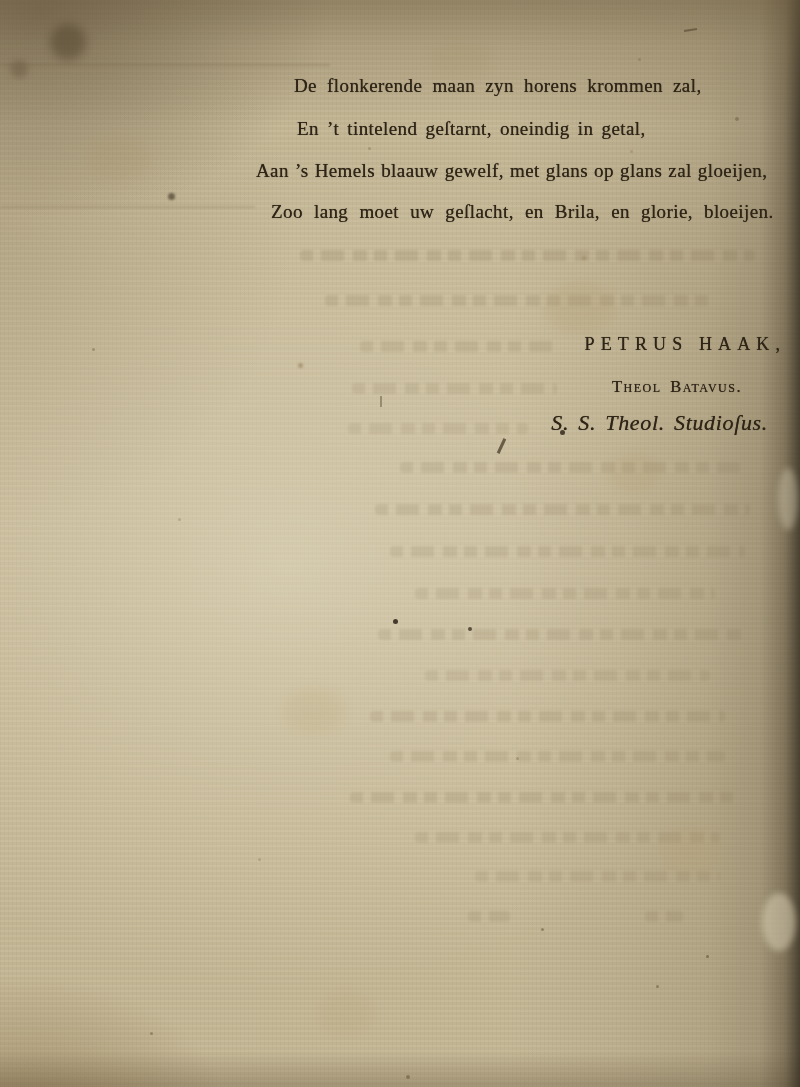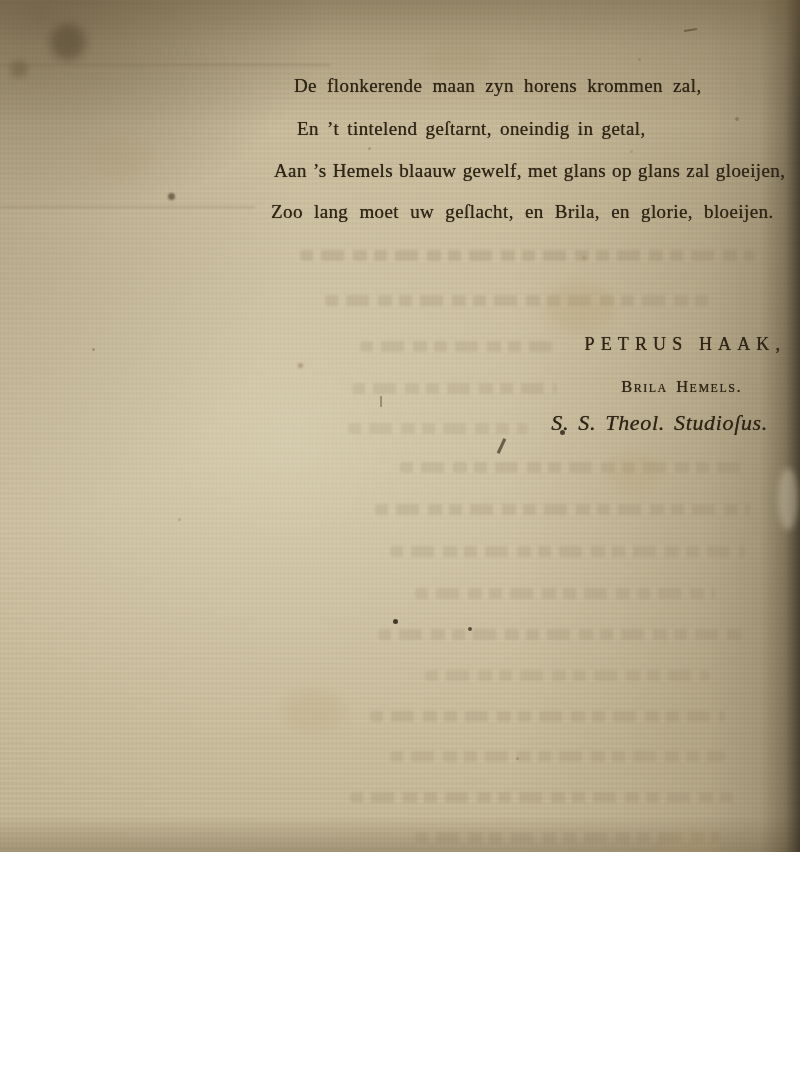--- a/index.html
+++ b/index.html
@@ -5,21 +5,21 @@
   html, body { margin: 0; padding: 0; }
   body {
     width: 800px; height: 1087px;
     font-family: "Liberation Serif", "DejaVu Serif", serif;
     overflow: hidden;
   }
 
   
   .page {
     position: relative;
-    width: 800px; height: 852px;
+    width: 800px; height: 1087px;
     overflow: hidden;
     background:
       
       radial-gradient(420px 300px at 42px 14px, rgba(82,67,45,.45), rgba(82,67,45,0) 68%),
       
       linear-gradient(180deg, rgba(104,88,60,.55) 0px, rgba(112,96,66,.28) 46px, rgba(118,100,70,0) 125px),
       
       linear-gradient(270deg, rgba(46,38,26,.82) 0px, rgba(72,60,41,.55) 15px, rgba(100,87,62,.34) 40px, rgba(108,94,67,.20) 95px, rgba(108,94,67,.09) 180px, rgba(108,94,67,0) 290px),
       
       linear-gradient(0deg, rgba(96,80,54,.34) 0px, rgba(96,80,54,0) 36px),
@@ -40,21 +40,21 @@
   .poem-line {
     position: absolute;
     white-space: nowrap;
     font-size: 19px;
     color: #2e2517;
     letter-spacing: 0.4px;
     text-shadow: 0 0 0.7px rgba(40,30,18,.85);
   }
   .poem-line.l1 { left: 294px; top: 75px;  word-spacing: 5px; }
   .poem-line.l2 { left: 297px; top: 118px; word-spacing: 3px; }
-  .poem-line.l3 { left: 274px; top: 160px; word-spacing: 1px; }
+  .poem-line.l3 { left: 256px; top: 160px; word-spacing: 1px; }
   .poem-line.l4 { left: 271px; top: 201px; word-spacing: 6px; }
 
   
   .sig { position: absolute; white-space: nowrap; color: #2e2517;
          text-shadow: 0 0 0.7px rgba(40,30,18,.85); text-align: center; }
   .sig-name   { top: 334px; right: 14px; font-size: 18px; letter-spacing: 0.34em; }
   .sig-origin { top: 377px; right: 58px; font-size: 16.5px; font-variant: small-caps;
                 letter-spacing: 0.09em; word-spacing: 3px; }
   .sig-title  { top: 410px; right: 32px; font-size: 22px; font-style: italic;
                 letter-spacing: 0.03em; word-spacing: 3px; }
@@ -76,21 +76,21 @@
 <body>
 
 <div class="page">
 
   <div class="poem-line l1">De flonkerende maan zyn horens krommen zal,</div>
   <div class="poem-line l2">En ’t tintelend geſtarnt, oneindig in getal,</div>
   <div class="poem-line l3">Aan ’s Hemels blaauw gewelf, met glans op glans zal gloeijen,</div>
   <div class="poem-line l4">Zoo lang moet uw geſlacht, en Brila, en glorie, bloeijen.</div>
 
   <div class="sig sig-name">PETRUS HAAK,</div>
-  <div class="sig sig-origin">Brila Hemels.</div>
+  <div class="sig sig-origin">Theol Batavus.</div>
   <div class="sig sig-title">S. S. Theol. Studioſus.</div>
 
   <div id="deco">
       <div class="bleed" style="left: 300px; top: 250px; width: 455px; opacity: 0.16;"></div>
       <div class="bleed" style="left: 325px; top: 295px; width: 390px; opacity: 0.15;"></div>
       <div class="bleed" style="left: 360px; top: 341px; width: 195px; opacity: 0.13;"></div>
       <div class="bleed" style="left: 352px; top: 383px; width: 205px; opacity: 0.12;"></div>
       <div class="bleed" style="left: 348px; top: 423px; width: 180px; opacity: 0.11;"></div>
       <div class="bleed" style="left: 400px; top: 462px; width: 340px; opacity: 0.13;"></div>
       <div class="bleed" style="left: 375px; top: 504px; width: 375px; opacity: 0.14;"></div>

